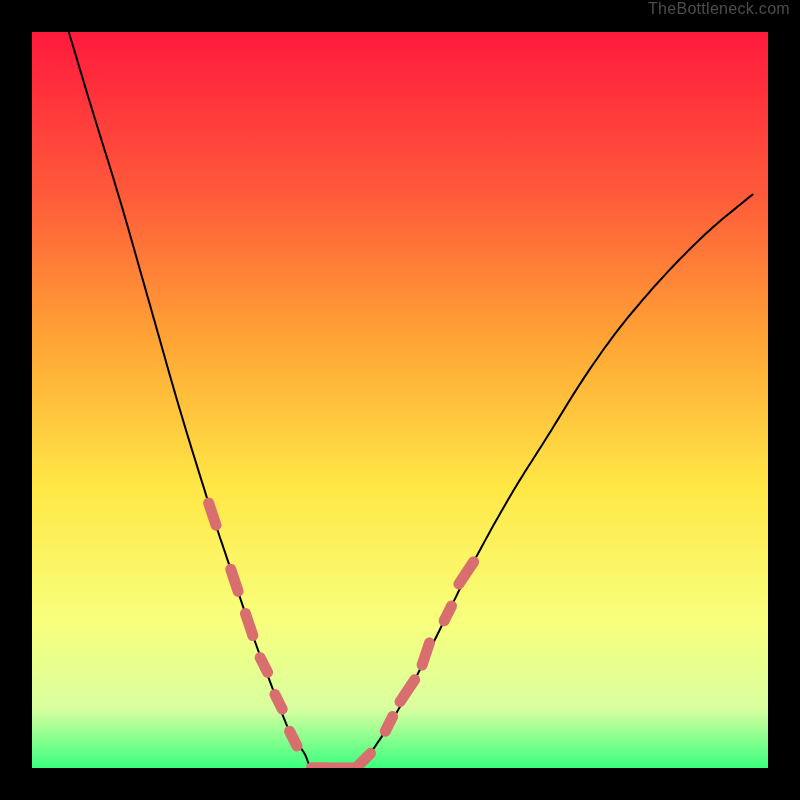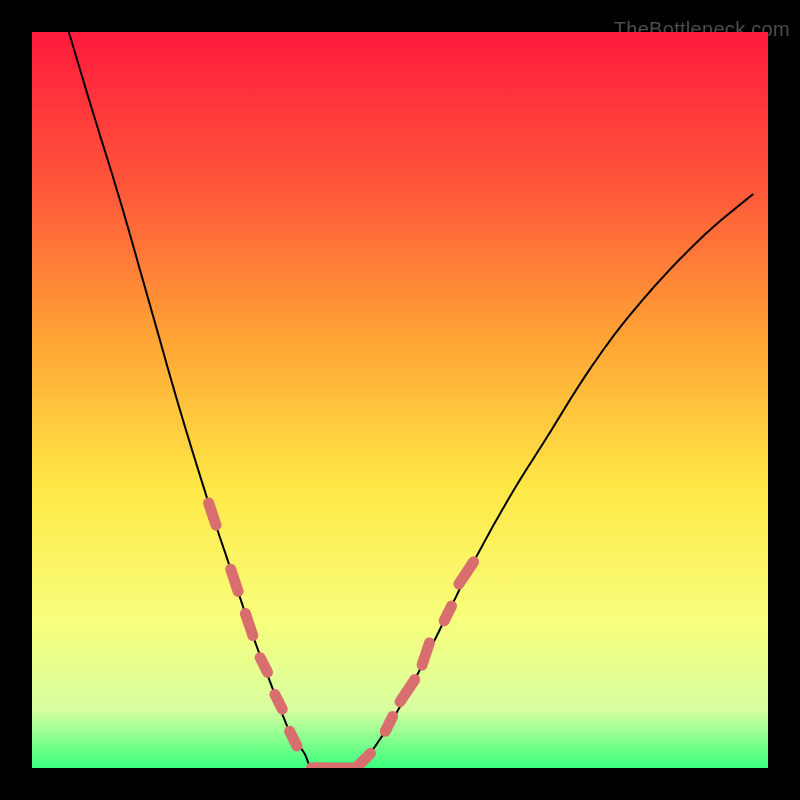--- a/index.html
+++ b/index.html
@@ -22,24 +22,24 @@
   .plot {
     position: absolute;
     top: 32px;
     left: 32px;
     width: 736px;
     height: 736px;
     overflow: hidden;
   }
   .watermark {
     position: absolute;
-    top: 18px;
+    top: 0;
     right: 10px;
     color: #4d4d4d;
-    font-size: 20px;
+    font-size: 16px;
     font-weight: 500;
     letter-spacing: 0.3px;
   }
   svg { display: block; }
 </style>
 </head>
 <body>
 
 <div class="frame">
   <div class="watermark">TheBottleneck.com</div>

